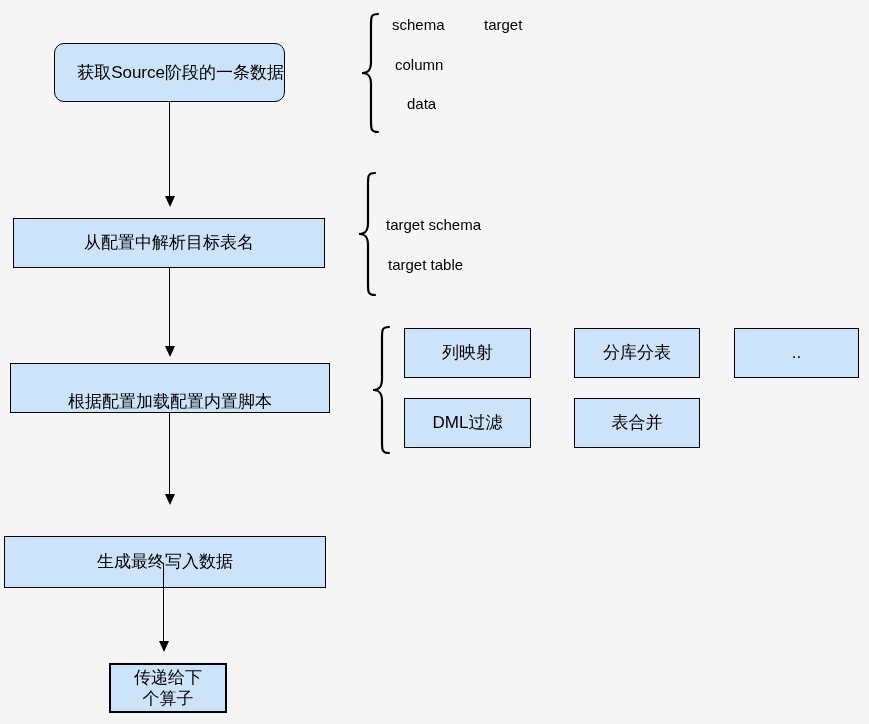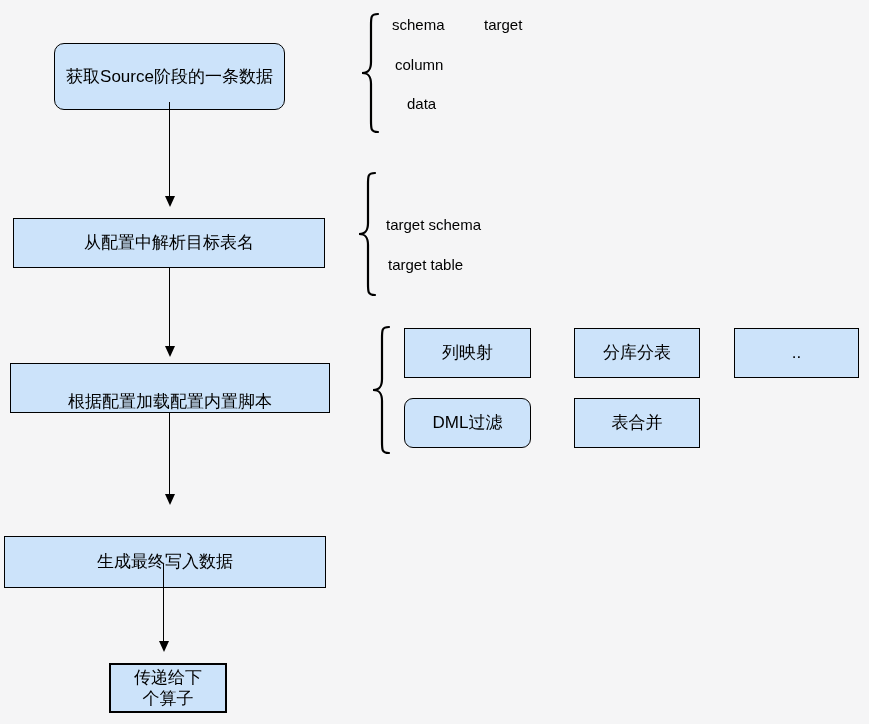--- a/index.html
+++ b/index.html
@@ -23,30 +23,30 @@
     background: var(--fill);
     border: 1px solid var(--stroke);
     display: flex; align-items: center; justify-content: center;
     text-align: center;
     font-size: 17px; line-height: 1.25;
     color: var(--text);
   }
   .node.rounded { border-radius: 10px; }
   .node.thick { border-width: 2px; }
 
-  #step1 { left: 54px;  top: 43px;  width: 231px; height: 67px; }
+  #step1 { left: 54px;  top: 43px;  width: 231px; height: 59px; justify-content: flex-end; }
   #step2 { left: 13px;  top: 218px; width: 312px; height: 50px; }
   #step3 { left: 10px;  top: 363px; width: 320px; height: 50px; align-items: flex-end; }
   #step4 { left: 4px;   top: 512px; width: 322px; height: 52px; margin-top: 24px; }
   #step5 { left: 109px; top: 663px; width: 118px; height: 50px; padding: 18px; }
 
   #script1 { left: 404px; top: 328px; width: 127px; height: 50px; }
   #script2 { left: 574px; top: 328px; width: 126px; height: 50px; }
   #script3 { left: 734px; top: 328px; width: 125px; height: 50px; }
-  #script4 { left: 404px; top: 398px; width: 127px; height: 50px; border-radius: 9px; }
+  #script4 { left: 404px; top: 398px; width: 127px; height: 50px; }
   #script5 { left: 574px; top: 398px; width: 126px; height: 50px; }
 
   .arrow {
     position: absolute; width: 11px;
     display: flex; flex-direction: column; align-items: center;
   }
   .arrow-line { width: 1.5px; flex: 1; background: var(--stroke); }
   .arrow-head {
     width: 0; height: 0;
     border-left: 5.5px solid transparent;

